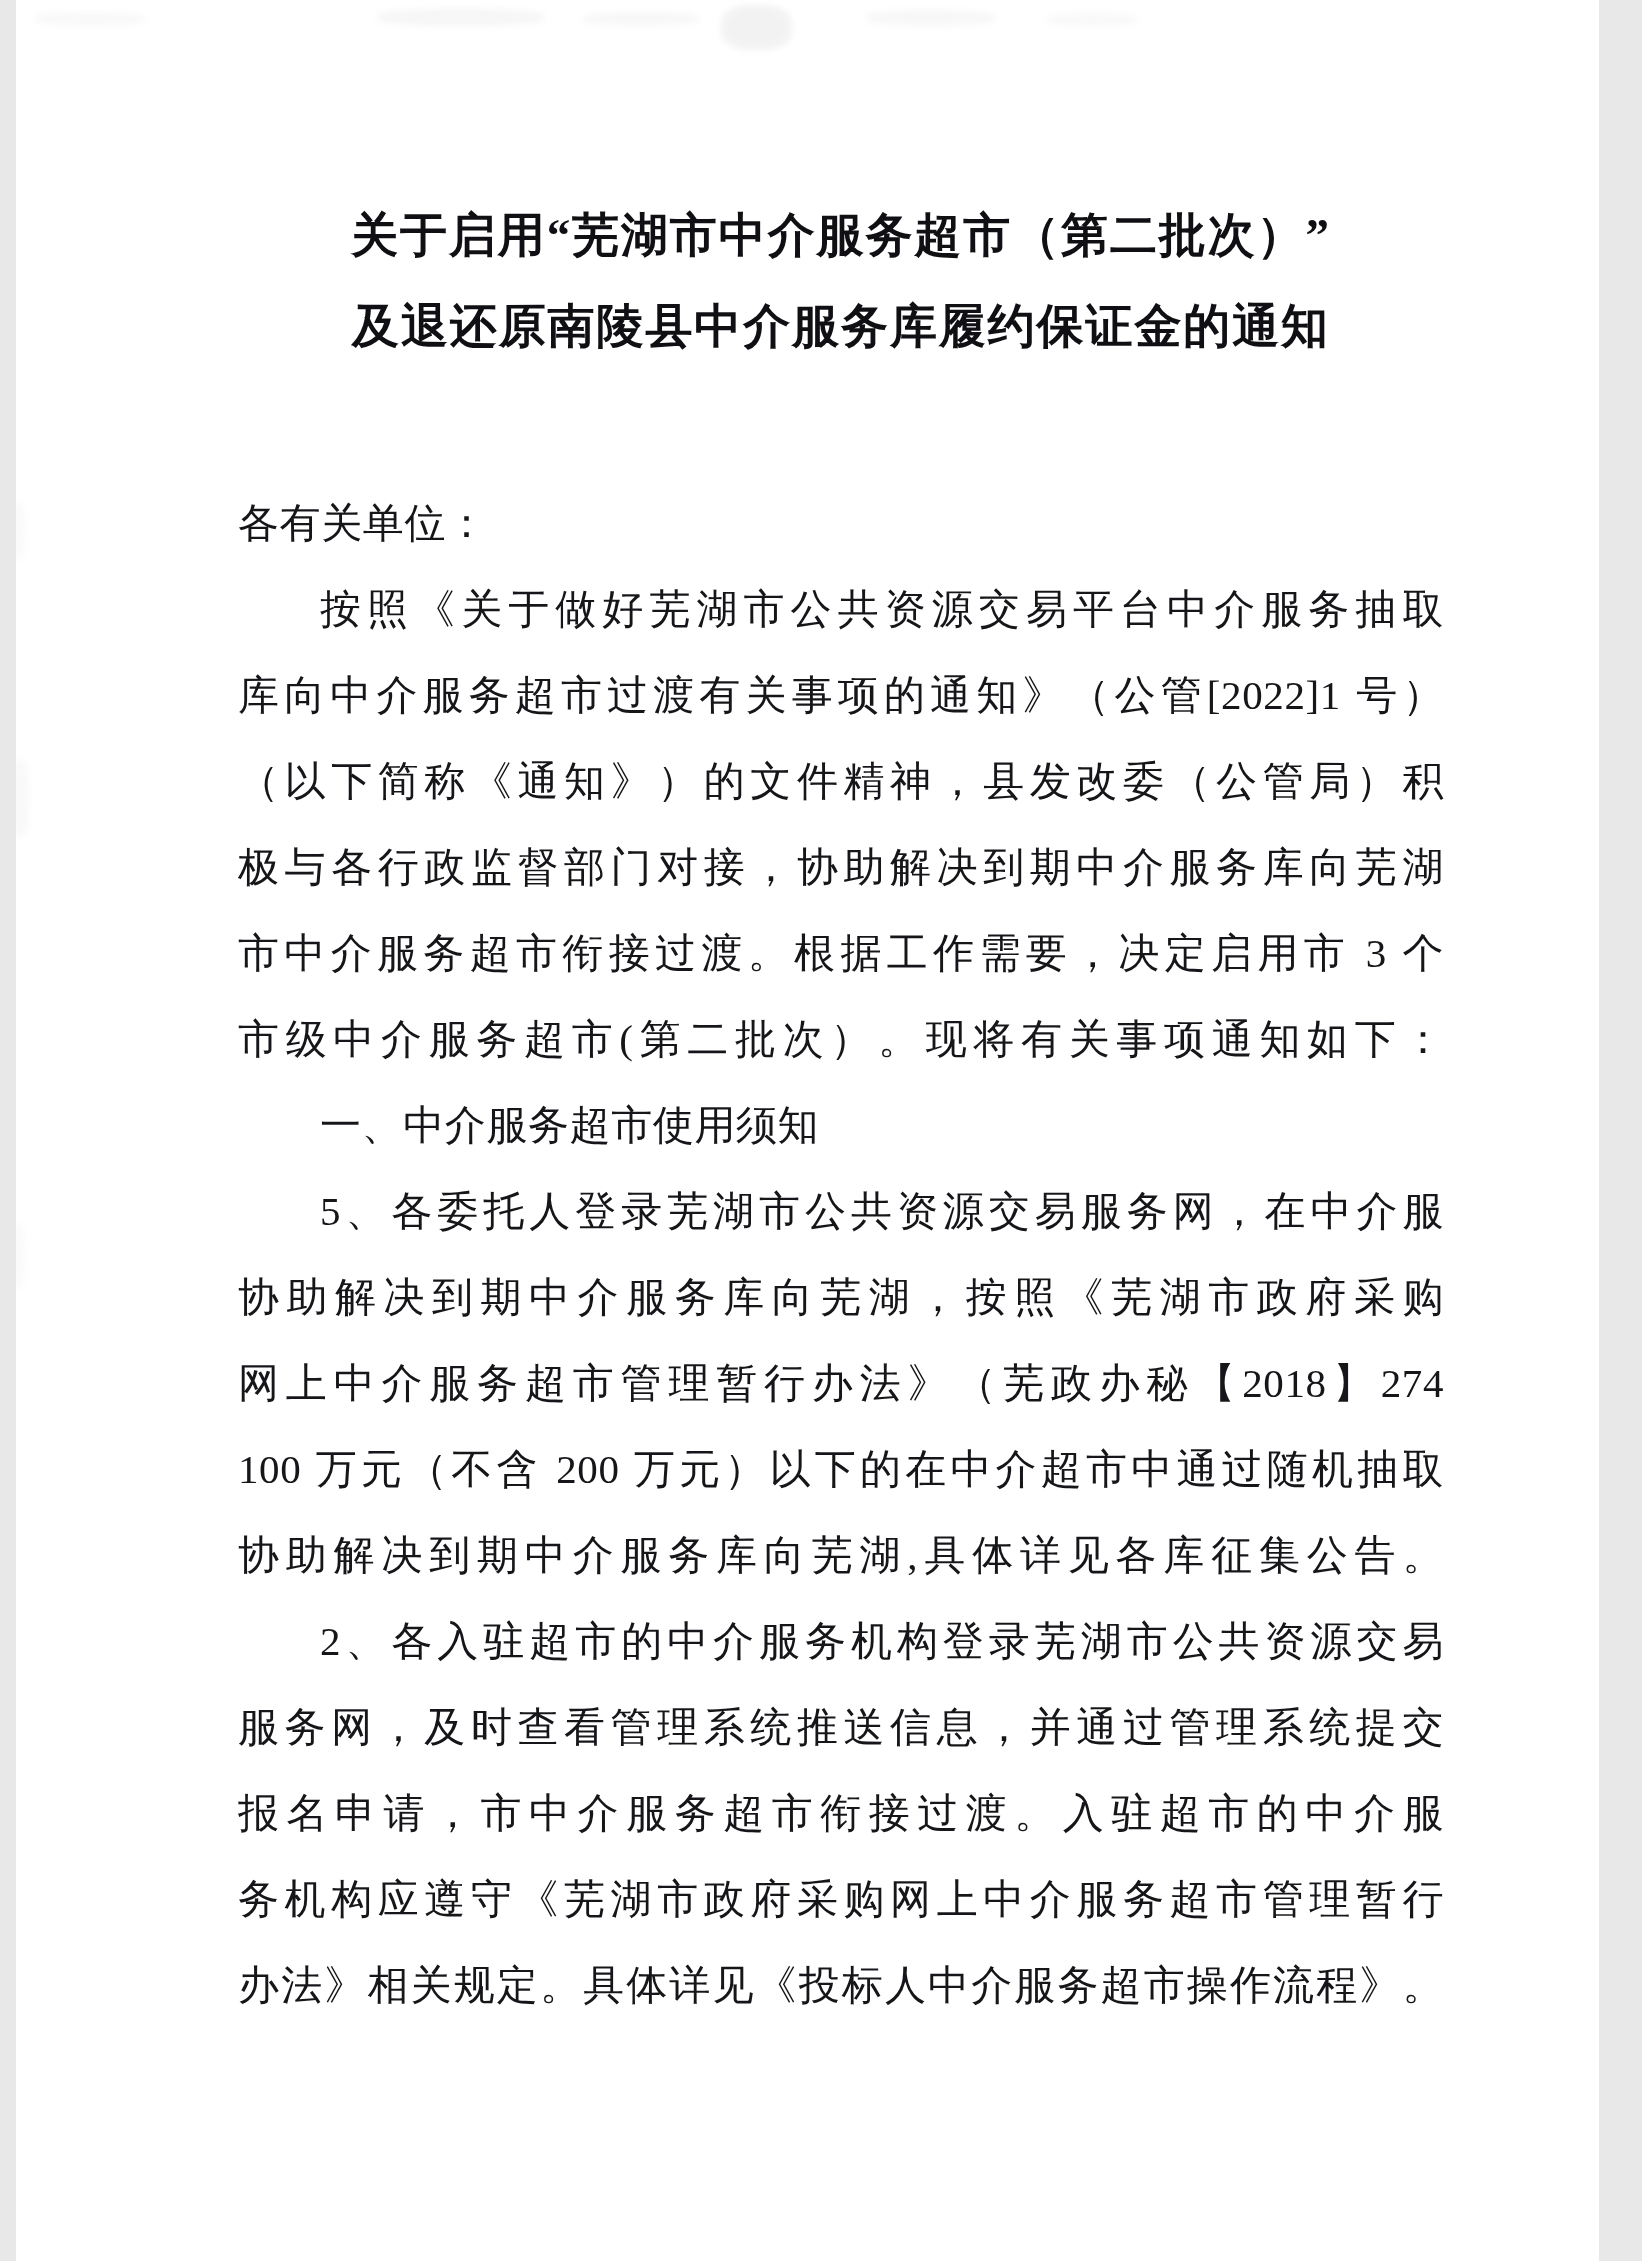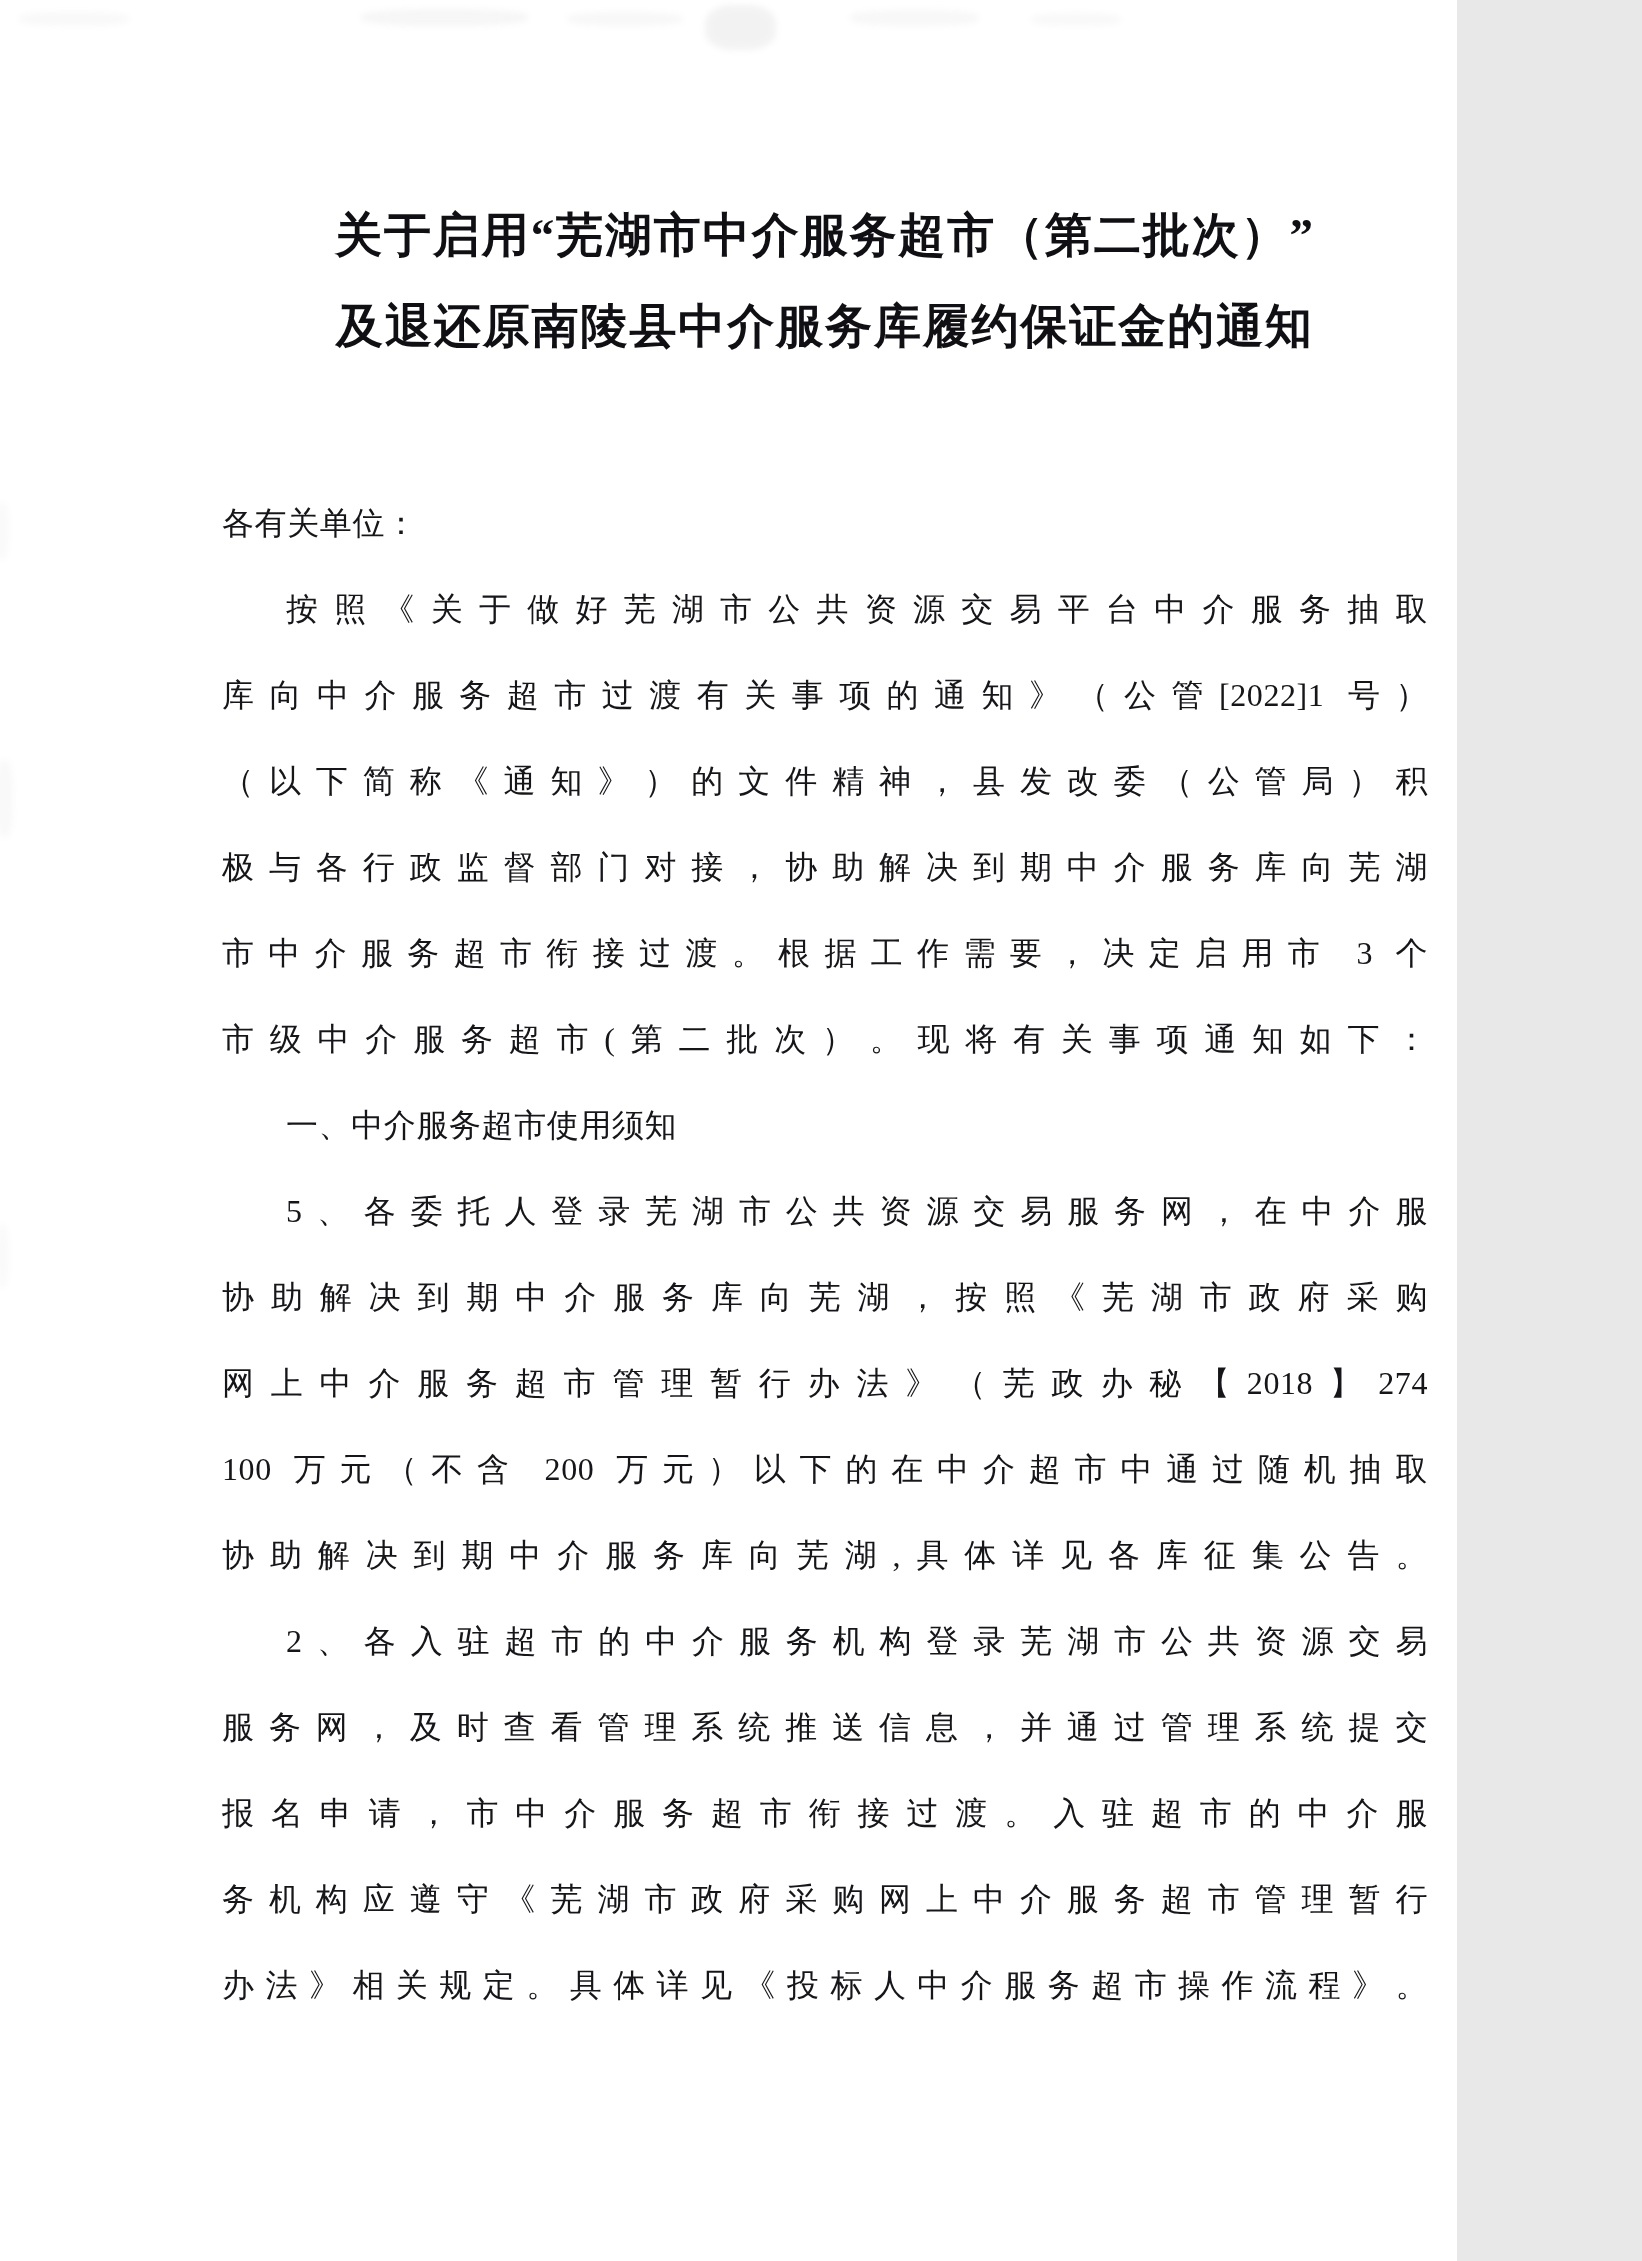--- a/index.html
+++ b/index.html
@@ -1,43 +1,44 @@
 <!DOCTYPE html>
 <html style="font-size:10.3px"><head>
 <meta charset="utf-8">
 <style>
   html,body{margin:0;padding:0;background:#e8e8e8;}
   .page{
     position:relative;
-    width:1457px;
+    width:1583px;
     height:2261px;
     background:#ffffff;
     overflow:hidden;
     font-family:"Liberation Serif","DejaVu Serif",serif;
     color:#141414;
+    margin-left:16px;
   }
   .content{
     position:absolute;
     left:222px;
     top:190px;
     width:1206px;
   }
   .title{
     margin:0;
     font-size:47px;
     font-weight:700;
     line-height:91px;
     text-align:center;
     letter-spacing:1.9px;
     color:#101014;
   }
   .title .title-line{white-space:nowrap;}
   .doc-body{
     margin-top:108px;
-    font-size:32px;
+    font-size:41px;
     line-height:86px;
     color:#16161a;
   }
   .line{
     min-height:86px;
     text-align:left;
     letter-spacing:0.6px;
   }
   .line.indent{text-indent:2em;}
   .line.justify{

